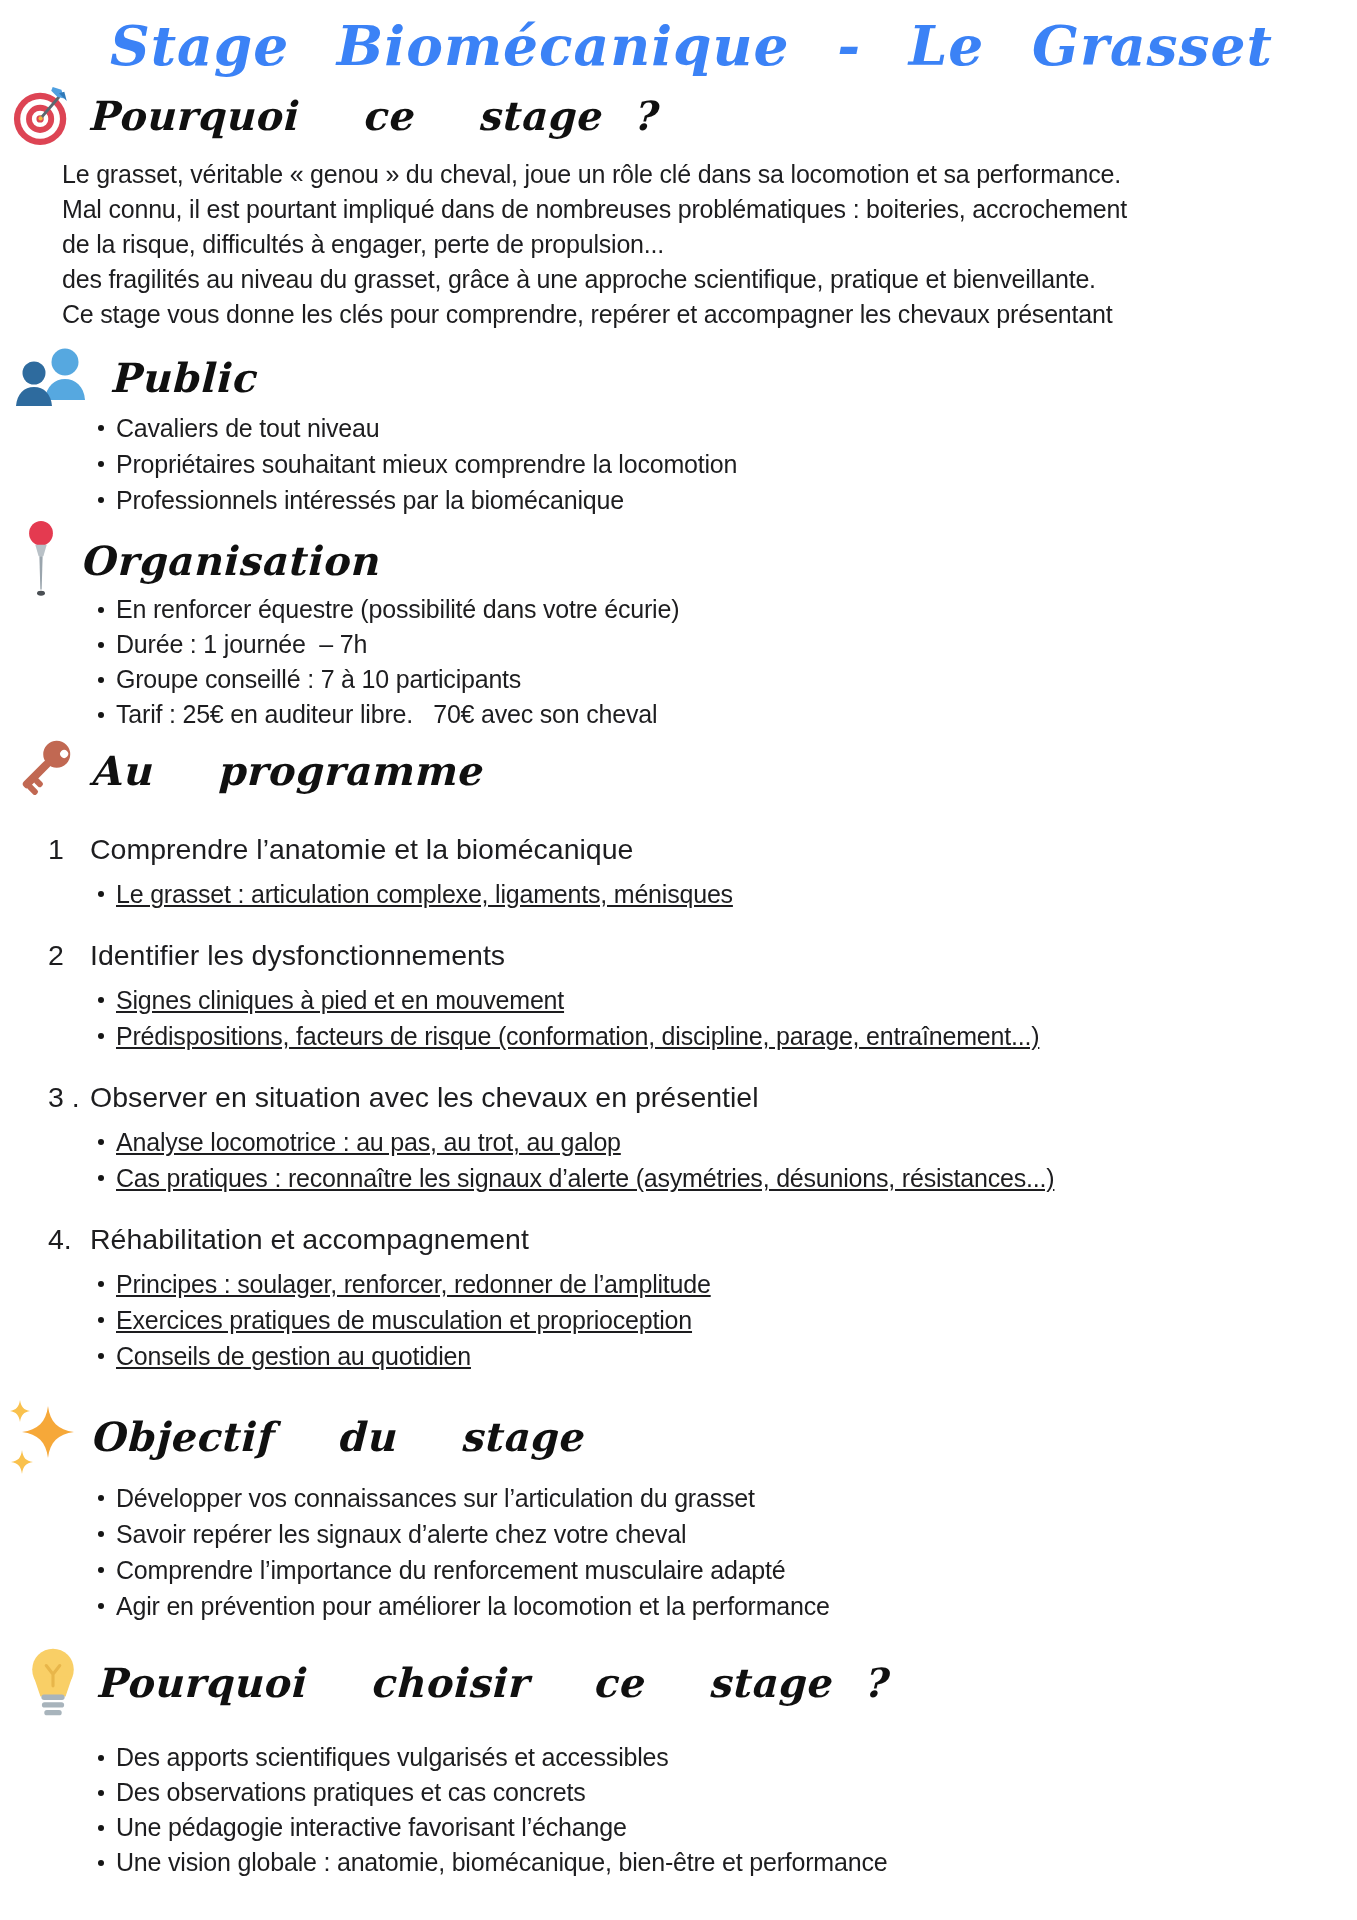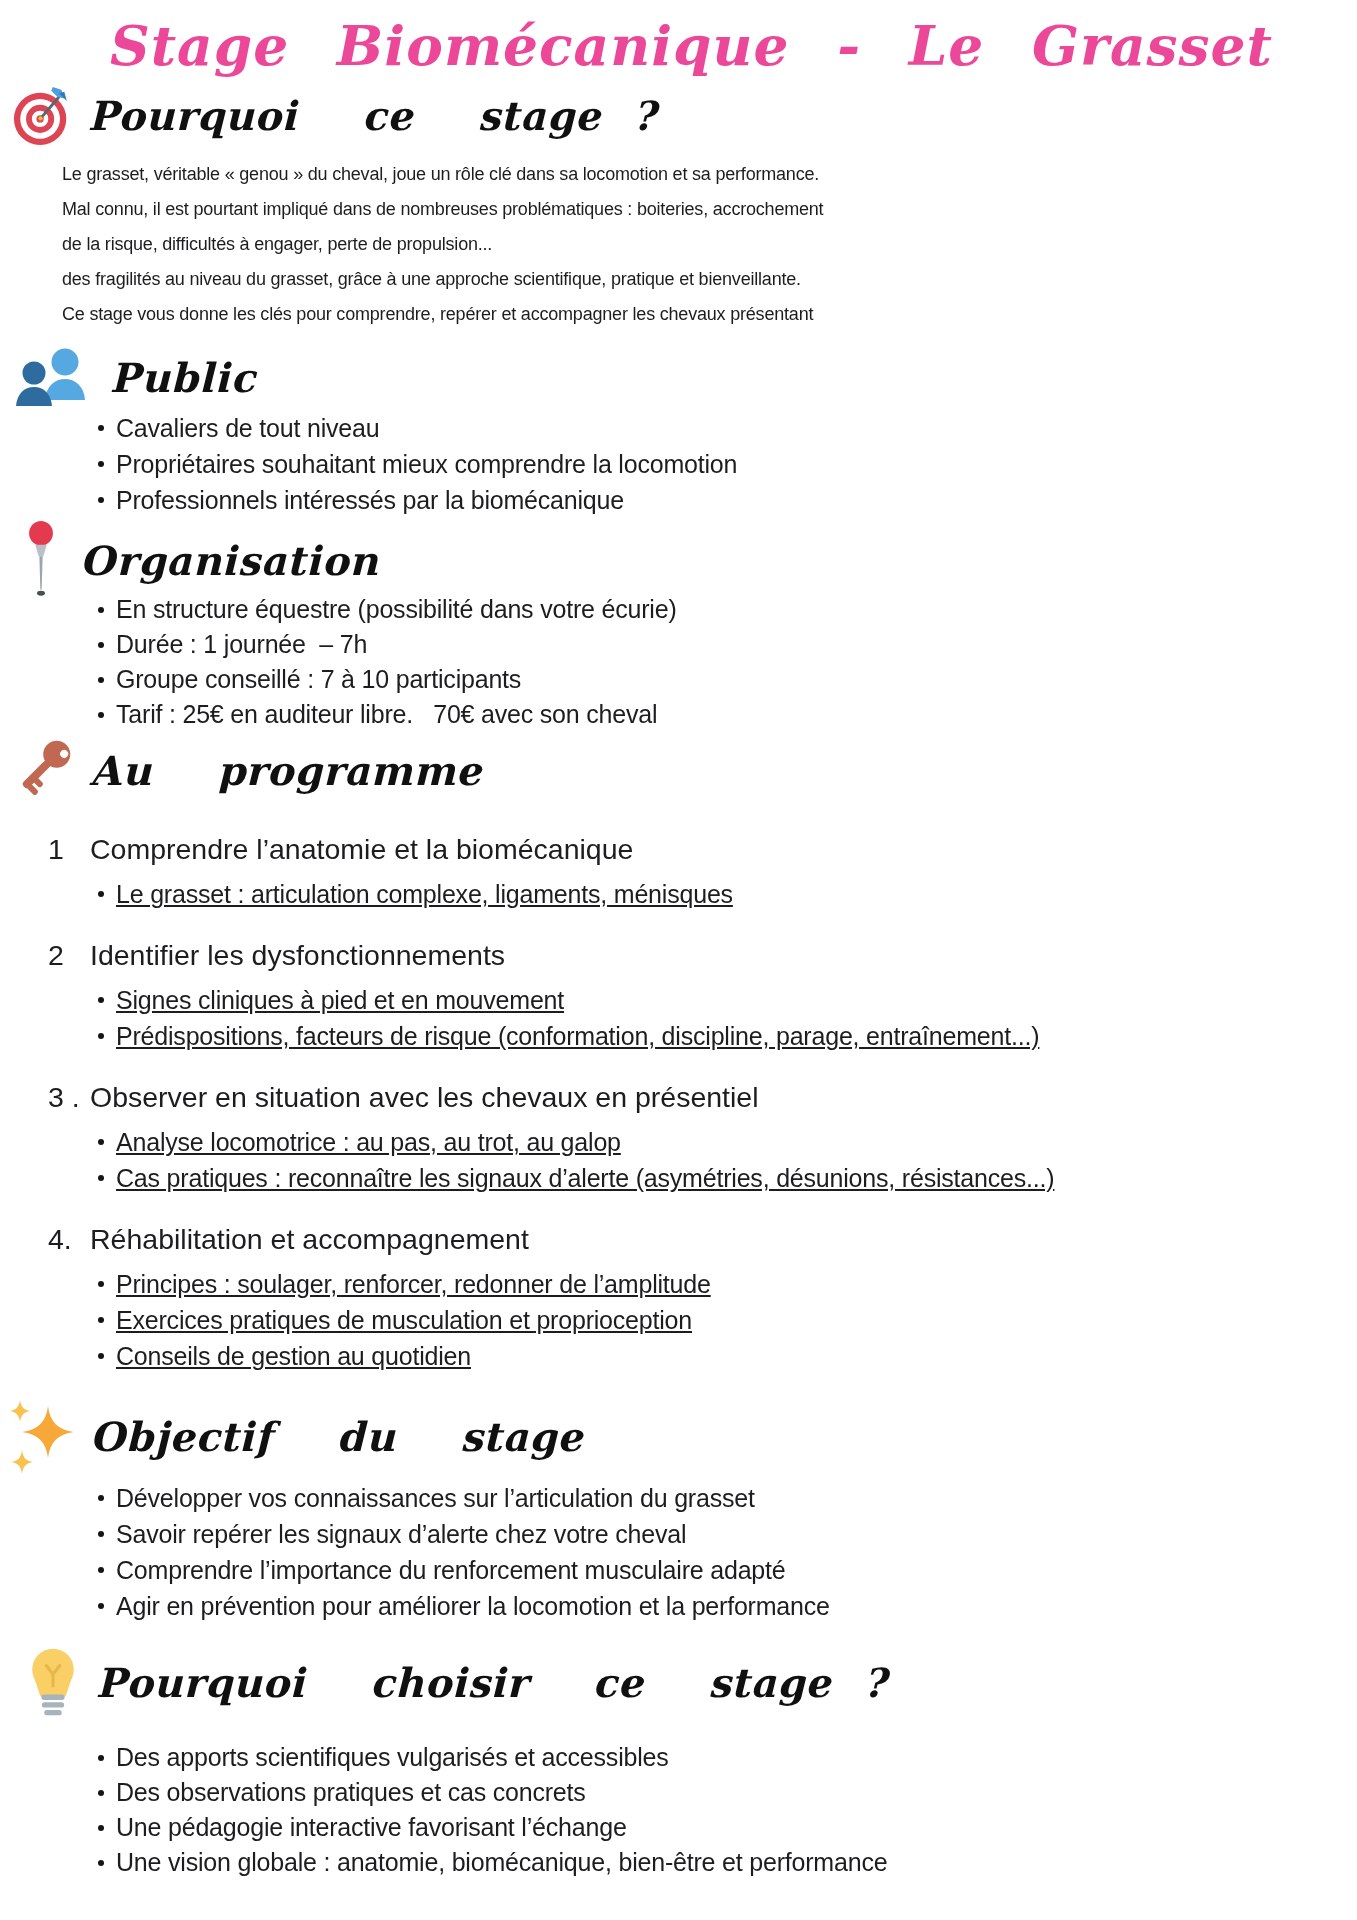--- a/index.html
+++ b/index.html
@@ -10,34 +10,34 @@
   }
   .page{position:relative;width:1357px;height:1920px;}
 
   
   .page-title{
     margin:14px 0 0 110px;
     font-family:"DejaVu Serif", serif;
     font-style:italic;font-weight:700;
     font-size:55px;line-height:1.15;
     letter-spacing:1px;word-spacing:0.5em;
-    color:#ec4899;white-space:pre-wrap;
+    color:#3b82f6;white-space:pre-wrap;
   }
   .head-row{display:flex;align-items:center;}
   .head-row .script{
     font-family:"DejaVu Serif", serif;
     font-style:italic;font-weight:700;
     font-size:40px;letter-spacing:0.5px;word-spacing:0.45em;
     color:#101010;white-space:pre-wrap;
     transform:skewX(-3deg);transform-origin:left bottom;
   }
   .icon{flex:0 0 auto;display:block;}
 
   
-  .para{margin:10px 0 0 62px;font-size:18px;line-height:35px;letter-spacing:-0.2px;}
+  .para{margin:10px 0 0 62px;font-size:25px;line-height:35px;letter-spacing:-0.2px;}
   .para div{white-space:pre-wrap;}
 
   ul.blist{list-style:none;margin:16px;padding:0 0 0 100px;}
   ul.blist li{
     position:relative;font-size:25px;line-height:36px;
     letter-spacing:-0.2px;white-space:pre-wrap;
   }
   ul.blist li::before{
     content:"";position:absolute;left:-18px;top:15px;
     width:6px;height:6px;border-radius:50%;background:#151515;
@@ -115,21 +115,21 @@
     <div class="head-row">
       <svg class="icon" width="34" height="80" viewBox="0 0 34 84">
         <ellipse cx="17" cy="14" rx="12.5" ry="13" fill="#e43a50"></ellipse>
         <path d="M11 26 L23 26 L19.5 38 L14.5 38 Z" fill="#b9c1c7"></path>
         <path d="M15.3 38 L18.7 38 L17.7 73 L16.3 73 Z" fill="#9aa5ad"></path>
         <ellipse cx="17" cy="77" rx="4.2" ry="2.6" fill="#4a4f54"></ellipse>
       </svg>
       <span class="script">Organisation</span>
     </div>
     <ul class="blist">
-      <li>En structure équestre (possibilité dans votre écurie)</li>
+      <li>En renforcer équestre (possibilité dans votre écurie)</li>
       <li>Durée : 1 journée  – 7h</li>
       <li>Groupe conseillé : 7 à 10 participants</li>
       <li>Tarif : 25€ en auditeur libre.   70€ avec son cheval</li>
     </ul>
   </section>
 
   <section id="sec-prog">
     <div class="head-row">
       <svg class="icon" width="72" height="72" viewBox="0 0 72 72">
         <g transform="rotate(45 36 33)">

